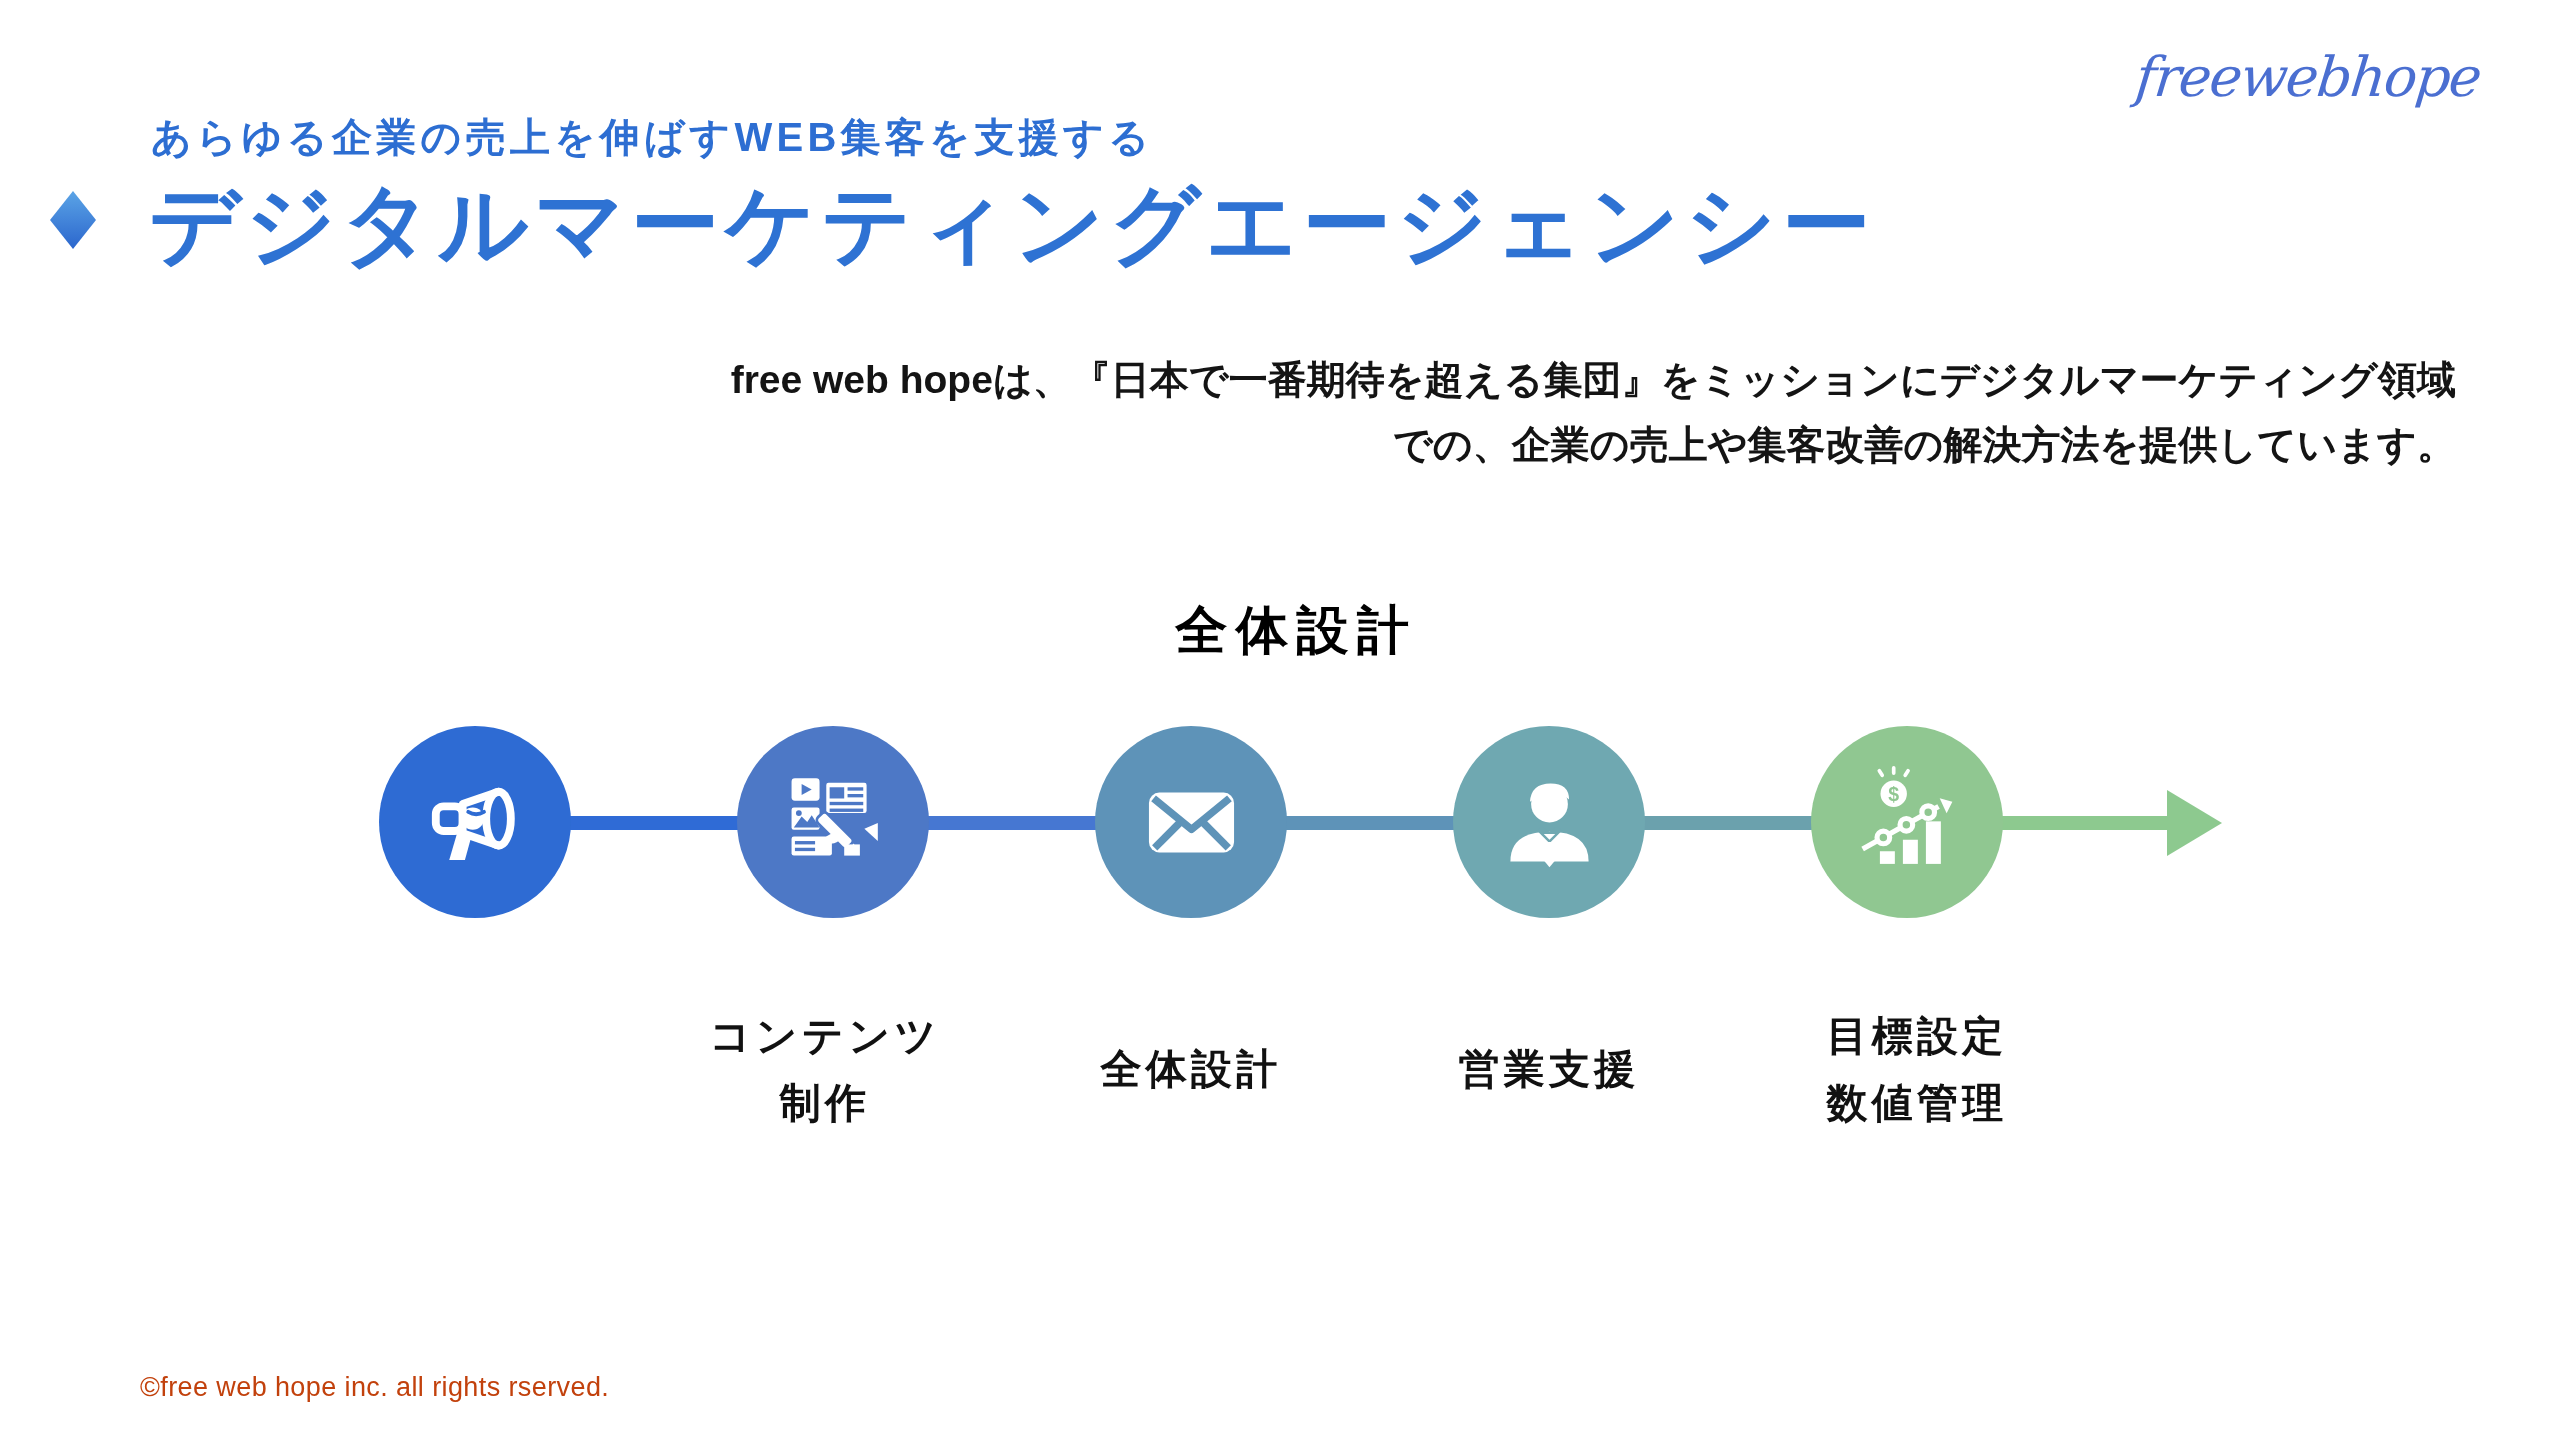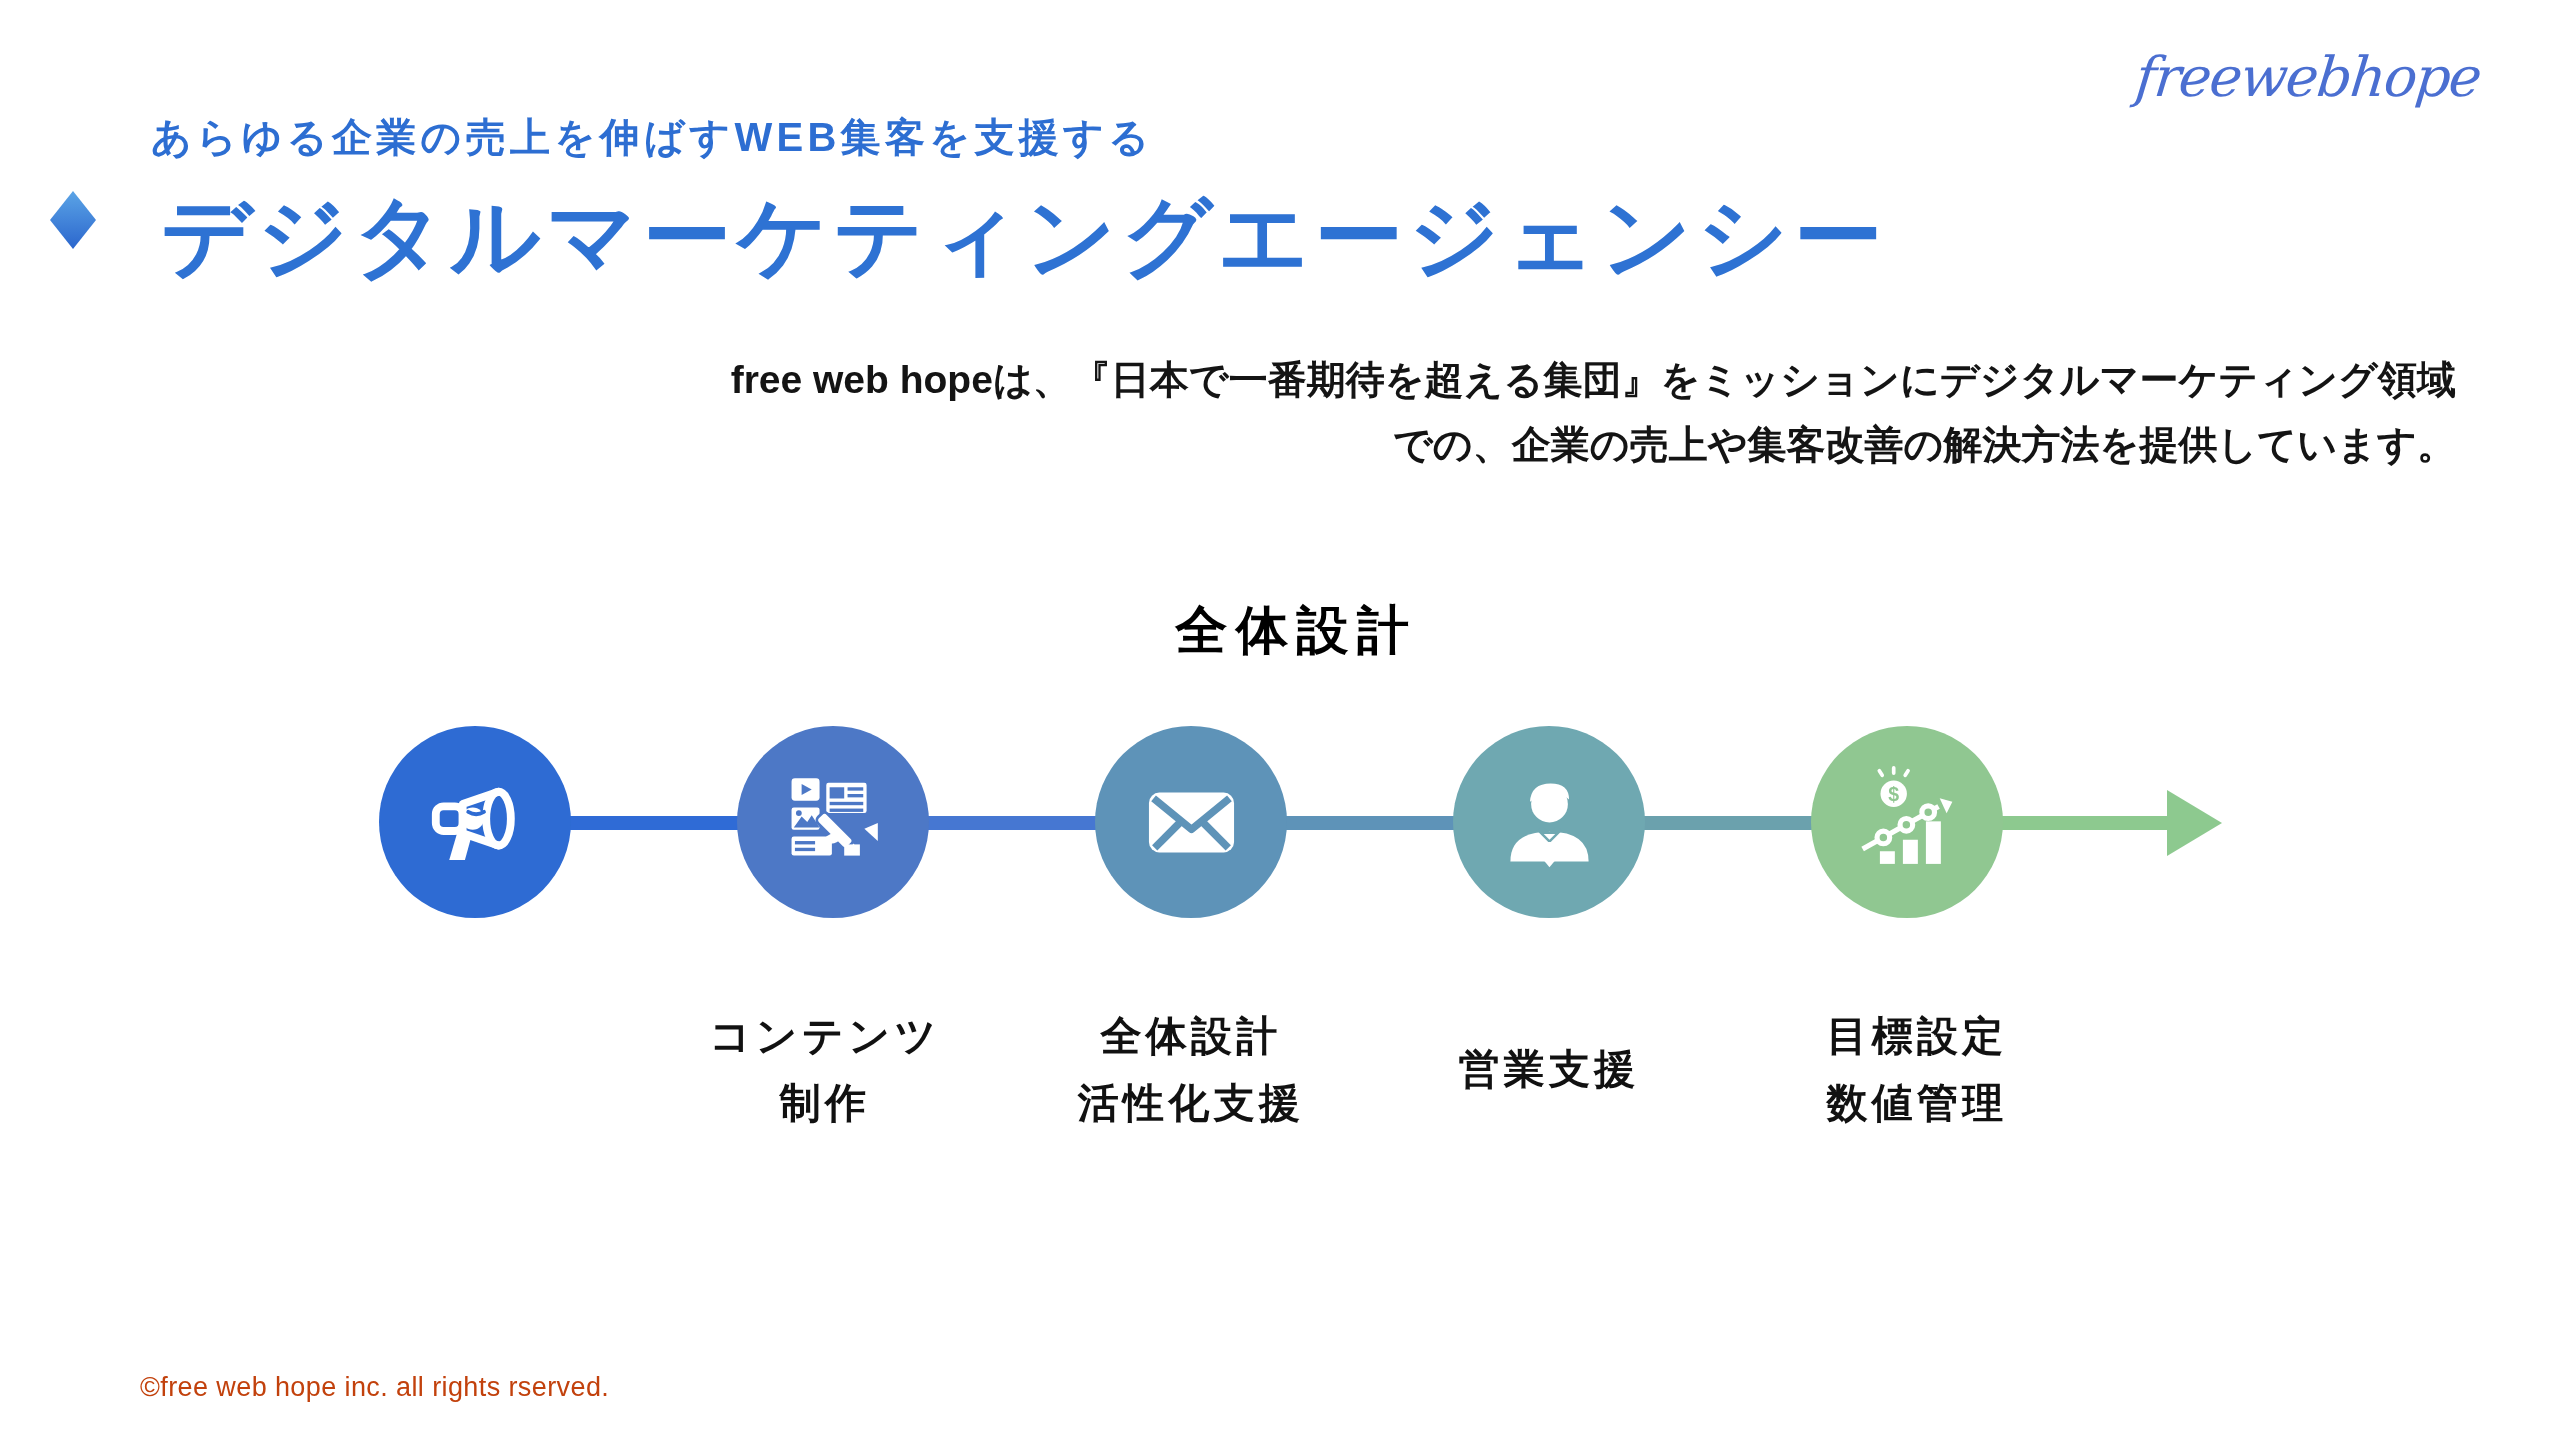--- a/index.html
+++ b/index.html
@@ -132,21 +132,21 @@
 </style>
 </head>
 <body>
 
 <div class="slide">
 
   <div class="logo">freewebhope</div>
 
   <div class="subtitle">あらゆる企業の売上を伸ばすWEB集客を支援する</div>
   <div class="title-diamond"></div>
-  <h1 class="title" style="margin:12px">デジタルマーケティングエージェンシー</h1>
+  <h1 class="title" style="margin:0">デジタルマーケティングエージェンシー</h1>
 
   <div class="intro">
     <div>free web hopeは、『日本で一番期待を超える集団』をミッションにデジタルマーケティング領域</div>
     <div>での、企業の売上や集客改善の解決方法を提供しています。</div>
   </div>
 
   <div class="diagram-heading">全体設計</div>
 
   <div class="connector" style="left: 475px; width: 359px; background-color: rgb(47, 107, 214);"></div>
   <div class="connector" style="left: 833px; width: 359px; background-color: rgb(70, 119, 210);"></div>
@@ -205,21 +205,20 @@
   <div class="circle" style="left: 1095px; background-color: rgb(94, 147, 184); --c: #5e93b8;">
     <svg viewBox="0 0 100 100" width="115" height="115">
       <rect x="13" y="24" width="74" height="52" rx="9" fill="#fff"></rect>
       <path d="M17 29 L50 56 L83 29" fill="none" stroke="var(--c)" stroke-width="6.5" stroke-linejoin="round"></path>
       <path d="M18 72 L40 50" stroke="var(--c)" stroke-width="6.5"></path>
       <path d="M82 72 L60 50" stroke="var(--c)" stroke-width="6.5"></path>
     </svg>
   </div>
   <div class="step-label" style="left:1002px">
     <div>全体設計</div>
-    <div>活性化支援</div>
   </div>
 
   <div class="circle" style="left: 1453px; background-color: rgb(111, 168, 177); --c: #6fa8b1;">
     <svg viewBox="0 0 100 100" width="115" height="115">
       <circle cx="50" cy="34" r="16" fill="#fff"></circle>
       <path d="M33 32 q1 -16 18 -16 q16 0 16 14 q-8 -7 -17 -5 q-10 2 -17 7 z" fill="#fff"></path>
       <path d="M16 84 q0 -26 34 -26 q34 0 34 26 z" fill="#fff"></path>
       <path d="M39 57 l11 11 11 -11 l-4 -4 -7 5 -7 -5 z" fill="var(--c)"></path>
       <path d="M50 65 l-5 -5 h10 z" fill="#fff"></path>
       <path d="M46.5 67 h7 l3 14 -6.5 8 -6.5 -8 z" fill="#fff"></path>

